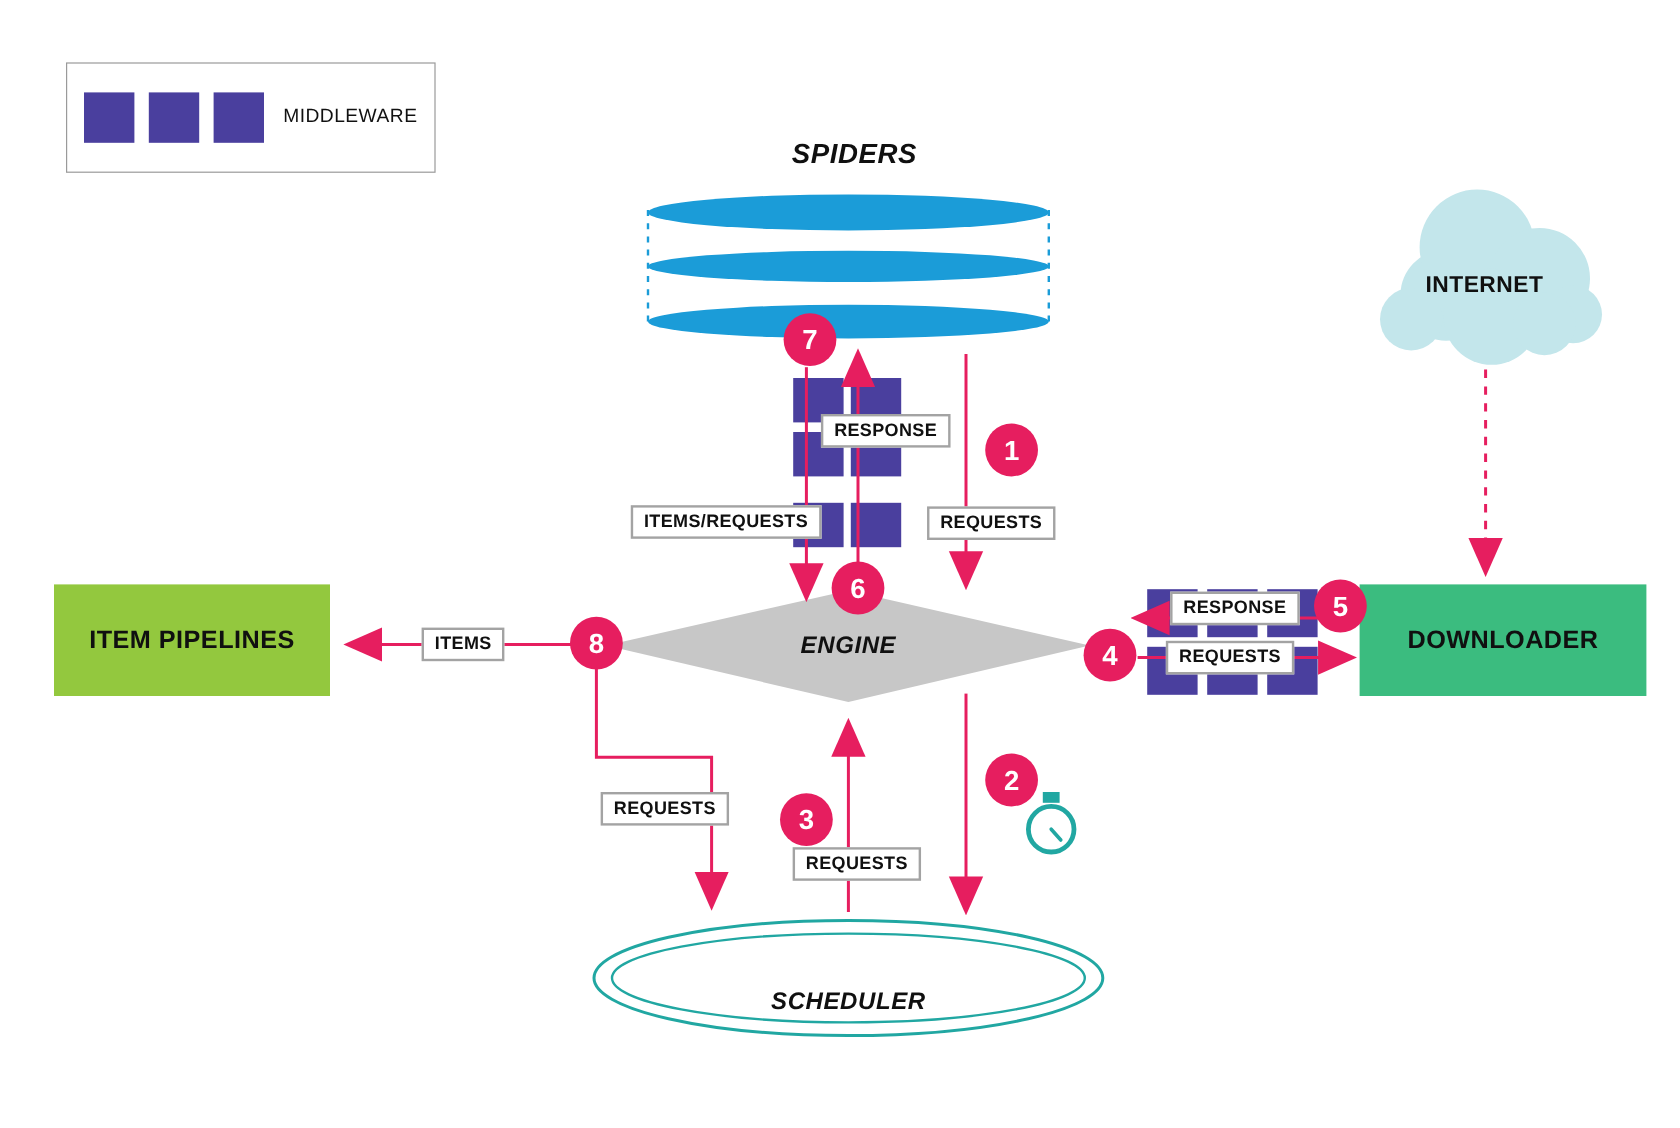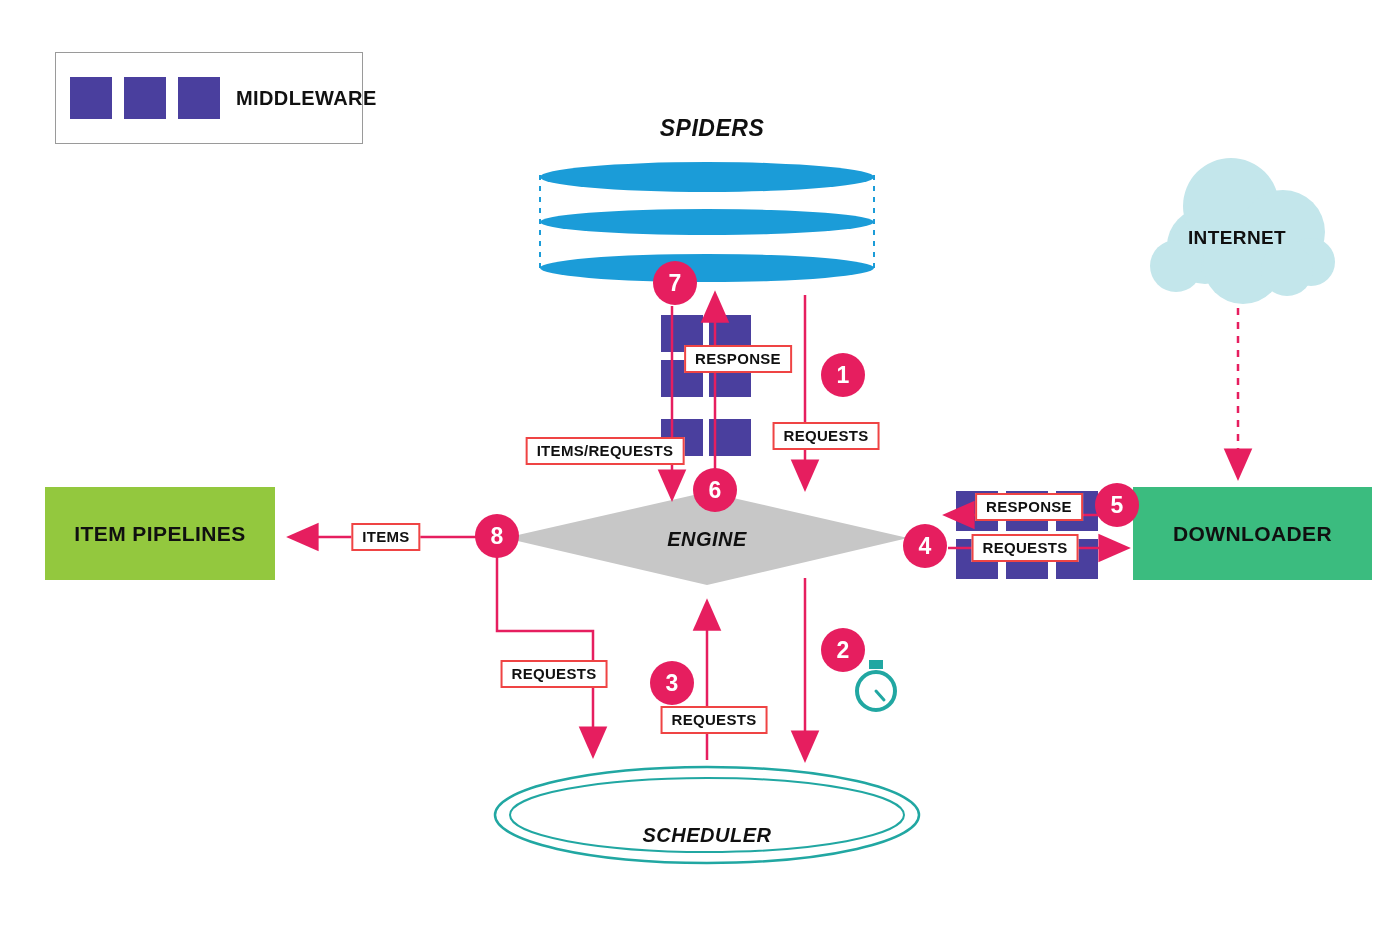--- a/index.html
+++ b/index.html
@@ -12,38 +12,38 @@
     position:absolute;display:flex;align-items:center;justify-content:center;
     font-weight:700;font-size:21px;letter-spacing:.4px;color:#101010;
   }
   .title{
     position:absolute;transform:translate(-50%,-50%);
     font-weight:700;font-size:23px;letter-spacing:.5px;color:#101010;white-space:nowrap;font-style:italic;
   }
   .sub-title{font-size:20px;}
   .tag{
     position:absolute;transform:translate(-50%,-50%);
-    background:#ffffff;border:2px solid #ef4444;color:#101010;
+    background:#ffffff;border:2px solid #a3a3a3;color:#101010;
     font-weight:700;font-size:15px;letter-spacing:.3px;
     padding:3px 9px;white-space:nowrap;line-height:1.2;
   }
   .badge{
     position:absolute;transform:translate(-50%,-50%);
     width:44px;height:44px;border-radius:50%;background:#E61E5F;color:#fff;
     display:flex;align-items:center;justify-content:center;
     font-weight:700;font-size:23px;
   }
   .legend-box{
     position:absolute;left:55px;top:52px;width:308px;height:92px;
     border:1.5px solid #9a9a9a;background:#fff;
     display:flex;align-items:center;padding:0 0 0 14px;box-sizing:border-box;
   }
   .legend-squares{display:flex;gap:12px;}
   .legend-square{width:42px;height:42px;background:#4A3F9E;}
-  .legend-label{margin-left:16px;font-weight:700;font-size:20px;letter-spacing:.4px;}
+  .legend-label{margin-left:16px;font-weight:400;font-size:16px;letter-spacing:.4px;}
   .internet-label{
     position:absolute;transform:translate(-50%,-50%);
     font-weight:700;font-size:19px;letter-spacing:.4px;color:#101010;
   }
 </style>
 </head>
 <body>
 
 <div class="stage">
 
@@ -132,21 +132,21 @@
   <div class="node-box" style="left:45px;top:487px;width:230px;height:93px;background:#93C83E;">
     <span>ITEM PIPELINES</span>
   </div>
 
   <div class="title" style="left:712px;top:128px;">SPIDERS</div>
   <div class="title sub-title" style="left:707px;top:539px;">ENGINE</div>
   <div class="title sub-title" style="left:707px;top:815px;margin-top:20px;">SCHEDULER</div>
   <div class="internet-label" style="left:1237px;top:238px;">INTERNET</div>
 
   <div class="tag" style="left:738px;top:359px;">RESPONSE</div>
-  <div class="tag" style="left:605px;top:451px;">ITEMS/REQUESTS</div>
+  <div class="tag" style="left:605px;top:435px;">ITEMS/REQUESTS</div>
   <div class="tag" style="left:826px;top:436px;">REQUESTS</div>
   <div class="tag" style="left:386px;top:537px;">ITEMS</div>
   <div class="tag" style="left:1029px;top:507px;">RESPONSE</div>
   <div class="tag" style="left:1025px;top:548px;">REQUESTS</div>
   <div class="tag" style="left:554px;top:674px;">REQUESTS</div>
   <div class="tag" style="left:714px;top:720px;">REQUESTS</div>
 
   <div class="badge" style="left:843px;top:375px;">1</div>
   <div class="badge" style="left:843px;top:650px;">2</div>
   <div class="badge" style="left:672px;top:683px;">3</div>

